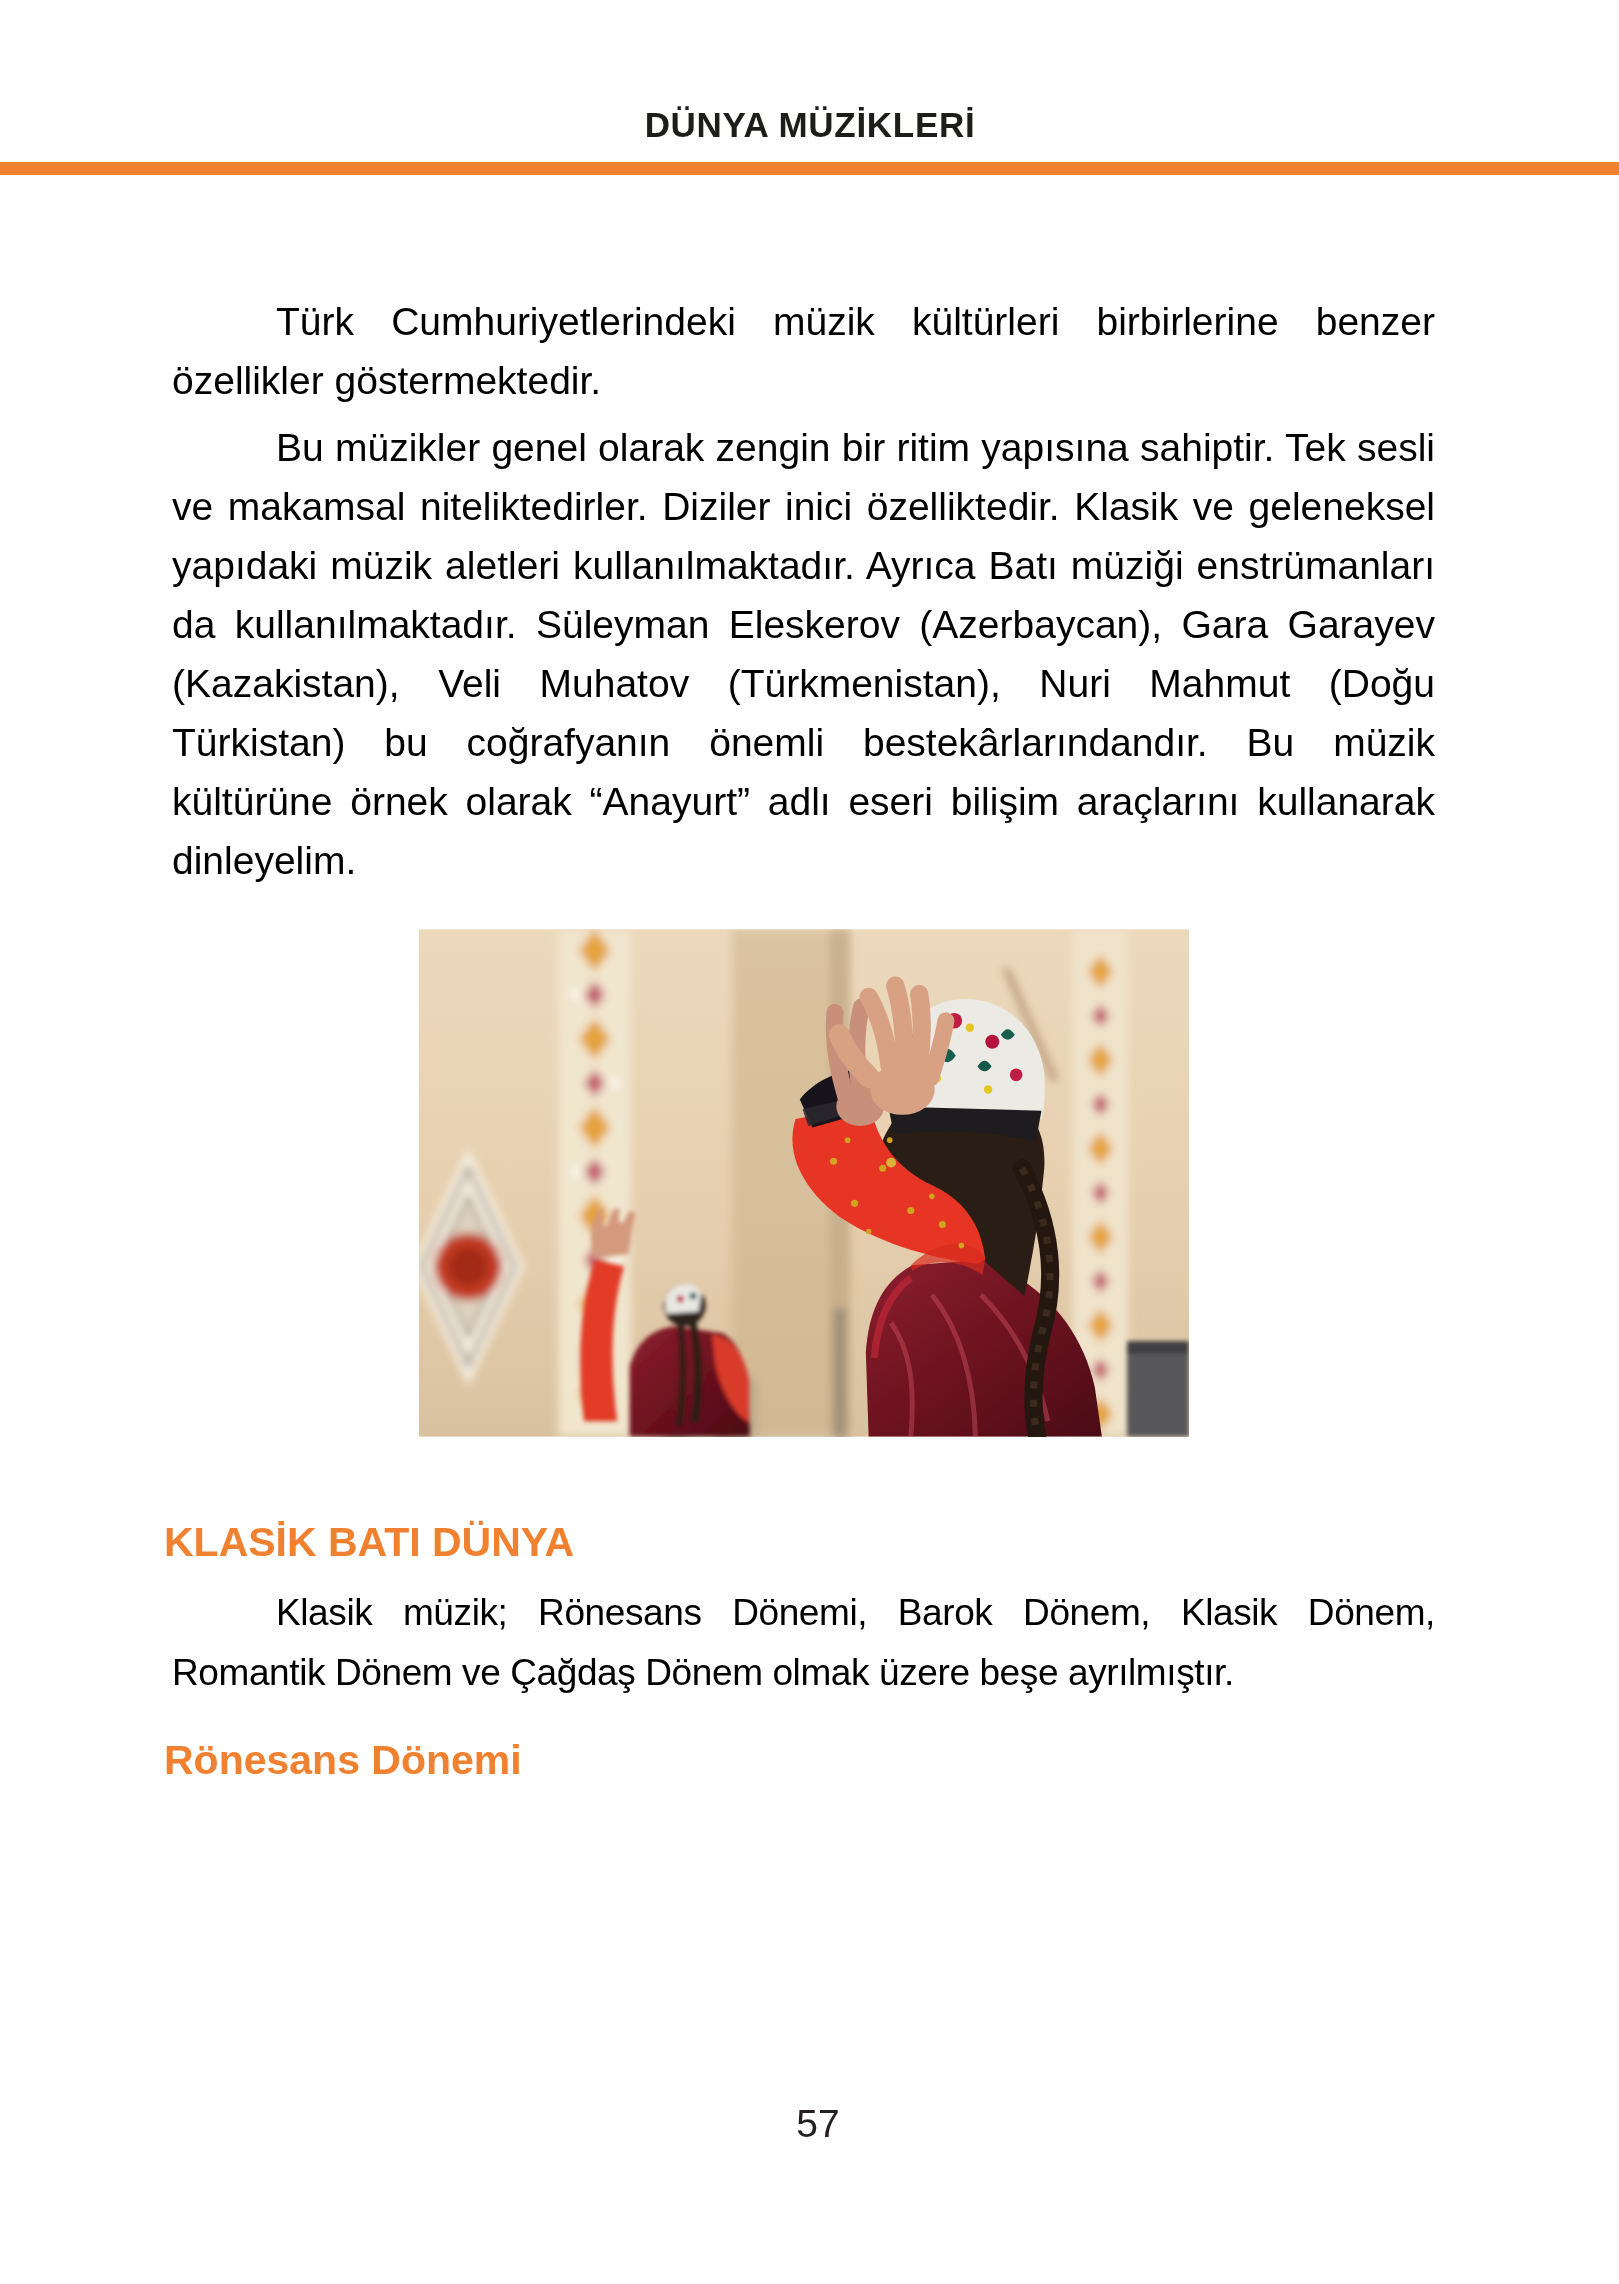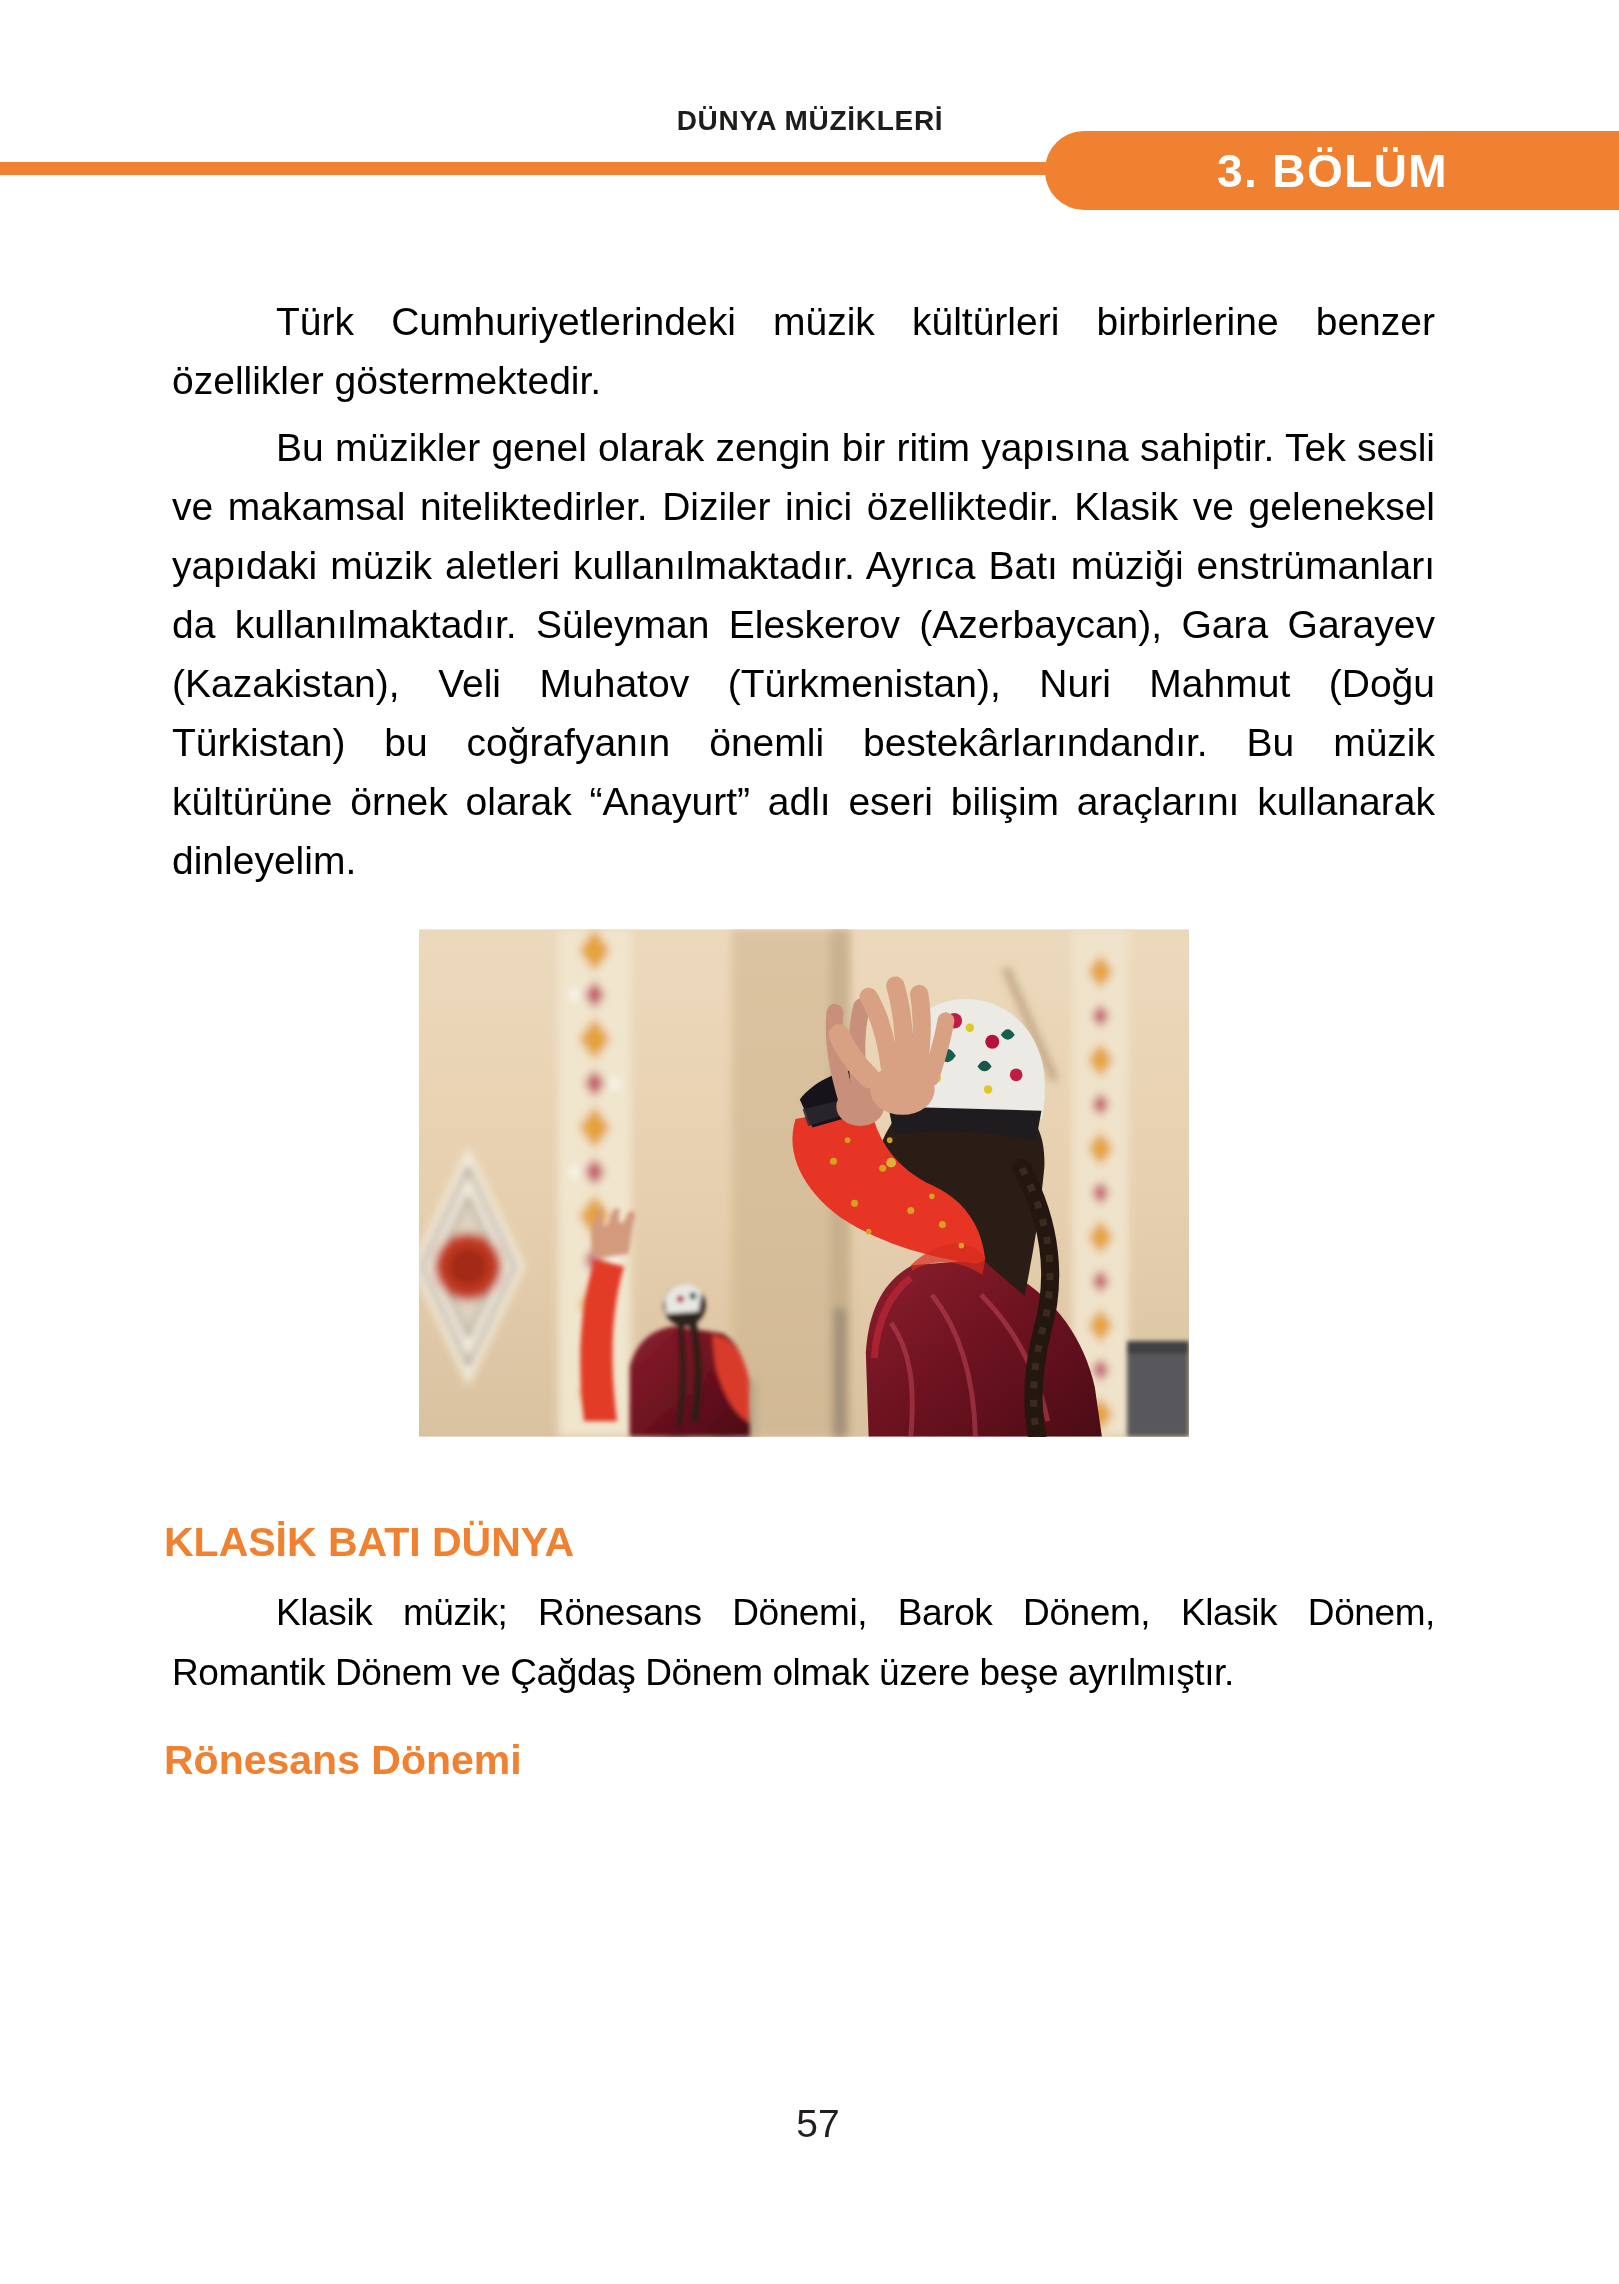--- a/index.html
+++ b/index.html
@@ -7,21 +7,21 @@
     position:relative;
     width:1620px;height:2284px;
     background:#ffffff;
     font-family:"Liberation Sans",sans-serif;
     color:#231F20;
     overflow:hidden;
   }
   .header-title{
     position:absolute;top:105px;left:0;width:100%;
     text-align:center;
-    font-size:28px;font-weight:600;letter-spacing:0.7px;color:#1d1d1b;
+    font-size:35px;font-weight:600;letter-spacing:0.7px;color:#1d1d1b;
   }
   .orange-rule{
     position:absolute;top:162px;left:0;width:100%;height:13.4px;
     background:#F08130;
   }
   .chapter-tab{
     position:absolute;top:131px;right:0;width:575px;height:79px;
     background:#F08130;
     border-radius:39px 0 0 39px;
     display:flex;align-items:center;justify-content:center;
@@ -58,23 +58,20 @@
 </style>
 </head>
 <body>
 
 <div class="page">
 
   <div class="header-title">DÜNYA MÜZİKLERİ</div>
 
   <div class="orange-rule"></div>
 
-  <div class="chapter-tab">
-    <span>3. BÖLÜM</span>
-  </div>
 
   <main class="content">
 
     <p class="body">Türk Cumhuriyetlerindeki müzik kültürleri birbirlerine benzer özellikler göstermektedir.</p>
     <p class="body">Bu müzikler genel olarak zengin bir ritim yapısına sahiptir. Tek sesli ve makamsal niteliktedirler. Diziler inici özelliktedir. Klasik ve geleneksel yapıdaki müzik aletleri kullanılmaktadır. Ayrıca Batı müziği enstrümanları da kullanılmaktadır. Süleyman Eleskerov (Azerbaycan), Gara Garayev (Kazakistan), Veli Muhatov (Türkmenistan), Nuri Mahmut (Doğu Türkistan) bu coğrafyanın önemli bestekârlarındandır. Bu müzik kültürüne örnek olarak “Anayurt” adlı eseri bilişim araçlarını kullanarak dinleyelim.</p>
 
     <figure class="photo">
       <svg viewBox="0 0 1096 722" xmlns="http://www.w3.org/2000/svg">
         <defs>
           <linearGradient id="wallg" x1="0" y1="0" x2="0" y2="1">

